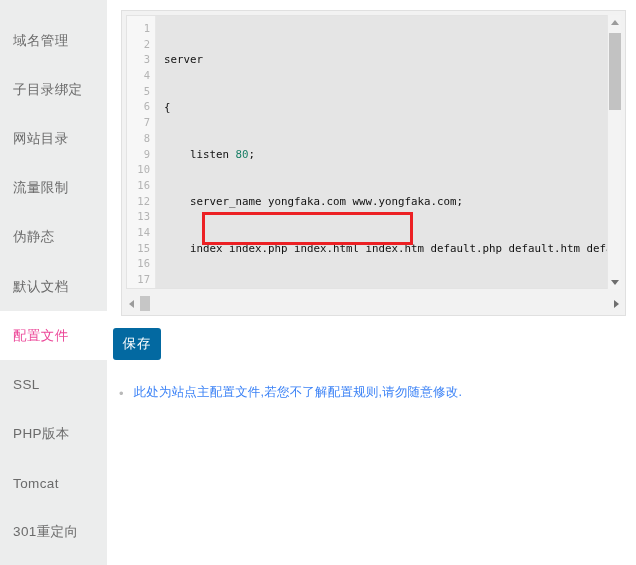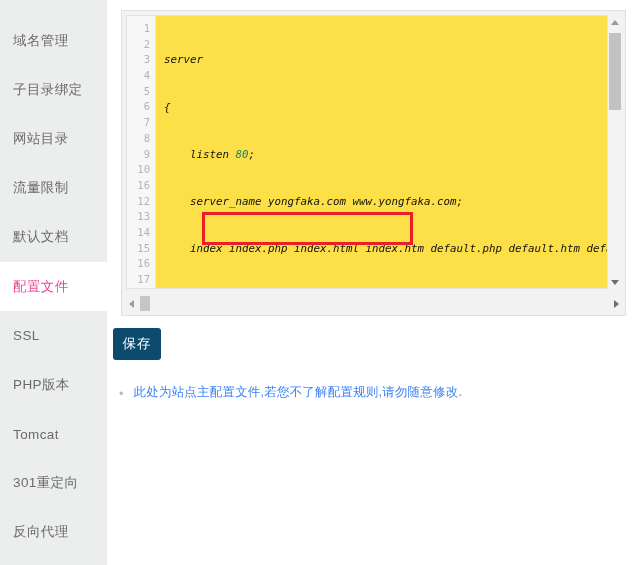--- a/index.html
+++ b/index.html
@@ -99,22 +99,21 @@
   .gutter div {
     padding-right: 5px;
     height: 15.7px;
   }
 
   
   .code-wrap {
     flex: 1 1 auto;
     position: relative;
     overflow: hidden;
-    background: #fde047;
-    font-style: italic;
+    background: #e5e5e5;
   }
   .code {
     position: absolute;
     left: 0;
     top: 5px;
     padding-left: 8px;
     font-family: "DejaVu Sans Mono", monospace;
     font-size: 10.8px;
     line-height: 15.7px;
     color: #111111;
@@ -242,21 +241,21 @@
     cursor: pointer;
   }
 
   
   .save-btn {
     position: absolute;
     left: 6px;
     top: 328px;
     width: 48px;
     height: 32px;
-    background: #0c4a6e;
+    background: #0369a1;
     border: none;
     border-radius: 3px;
     color: #ffffff;
     font-size: 13.5px;
     font-family: "Liberation Sans", sans-serif;
     cursor: pointer;
     letter-spacing: 1px;
     padding: 0;
   }
 
@@ -292,20 +291,23 @@
         <span>域名管理</span>
       </div>
     <div class="side-item">
         <span>子目录绑定</span>
       </div>
     <div class="side-item">
         <span>网站目录</span>
       </div>
     <div class="side-item">
         <span>流量限制</span>
+      </div>
+    <div class="side-item">
+        <span>伪静态</span>
       </div>
     <div class="side-item">
         <span>默认文档</span>
       </div>
     <div class="side-item active">
         <span>配置文件</span>
       </div>
     <div class="side-item">
         <span>SSL</span>
       </div>

